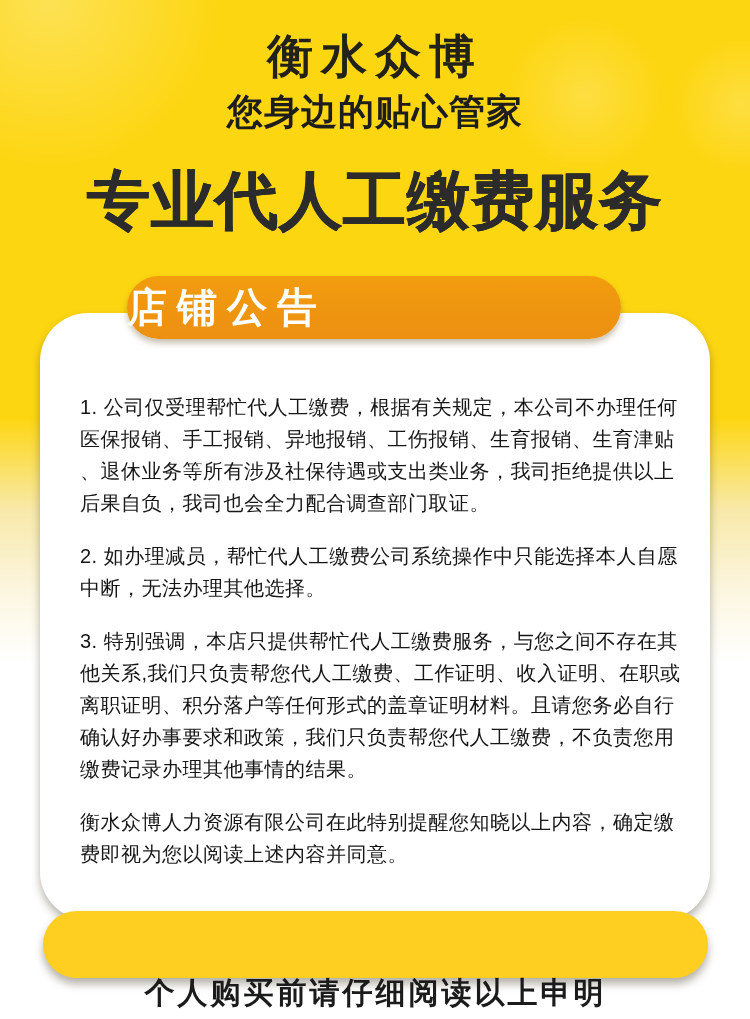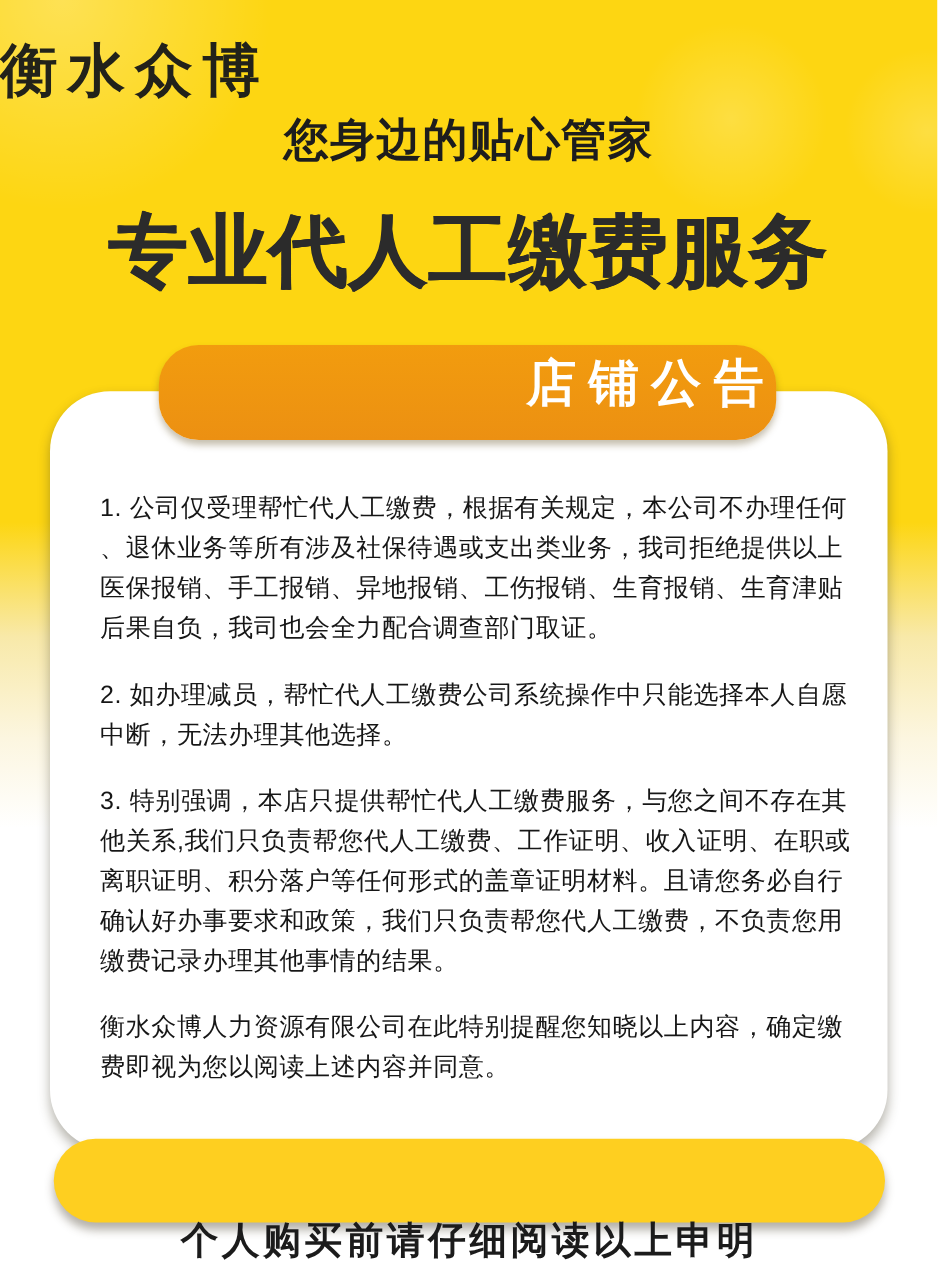--- a/index.html
+++ b/index.html
@@ -12,20 +12,21 @@
     position: relative;
     width: 750px; height: 1019px;
     background:
       radial-gradient(circle 240px at 50px 0px,  rgba(255,255,255,0.28), rgba(255,255,255,0) 70%),
       radial-gradient(circle 110px at 585px 95px, rgba(255,255,255,0.20), rgba(255,255,255,0) 70%),
       radial-gradient(circle 95px  at 742px 105px, rgba(255,255,255,0.20), rgba(255,255,255,0) 70%),
       linear-gradient(180deg, #FDD612 0%, #FDD612 41%, #F8E9A9 50%, #FCF6E0 58%, #FFFFFF 65%, #FFFFFF 100%);
   }
   .brand-title {
     position: absolute; top: 26px; left: 0; width: 100%;
+    text-align: center;
     font-family: "DejaVu Serif", serif;
     font-size: 46px; font-weight: 700;
     letter-spacing: 8px;
     color: #22221a;
   }
   .brand-subtitle {
     position: absolute; top: 88px; left: 0; width: 100%;
     text-align: center;
     font-size: 36px; font-weight: 600;
     letter-spacing: 1px;
@@ -35,26 +36,26 @@
     position: absolute; top: 158px; left: 0; width: 100%;
     text-align: center;
     font-size: 63px; font-weight: 900;
     letter-spacing: 1px;
     color: #2b2b2b;
     text-shadow: 0.6px 0 currentColor, -0.6px 0 currentColor;
     white-space: nowrap;
   }
   .badge {
     position: absolute; left: 127px; top: 276px;
-    width: 494px; height: 76px;
+    width: 494px; height: 63px;
     background: linear-gradient(180deg, #F29C0E 0%, #EC9012 100%);
     border-radius: 32px;
     box-shadow: 0 4px 6px rgba(90, 70, 20, 0.35);
     z-index: 3;
-    text-align: right;
+    text-align: left;
   }
   .badge-label {
     display: block;
     line-height: 63px;
     font-size: 40px; font-weight: 800;
     letter-spacing: 10px;
     color: #ffffff;
   }
   .card {
     position: absolute; left: 40px; top: 313px;
@@ -105,22 +106,22 @@
   <div class="headline">专业代人工缴费服务</div>
 
   <div class="badge">
     <span class="badge-label">店铺公告</span>
   </div>
 
   <div class="card">
 
     <div class="para">
       <div class="line">1. 公司仅受理帮忙代人工缴费，根据有关规定，本公司不办理任何</div>
+      <div class="line">医保报销、手工报销、异地报销、工伤报销、生育报销、生育津贴</div>
       <div class="line">、退休业务等所有涉及社保待遇或支出类业务，我司拒绝提供以上</div>
-      <div class="line">医保报销、手工报销、异地报销、工伤报销、生育报销、生育津贴</div>
       <div class="line">后果自负，我司也会全力配合调查部门取证。</div>
     </div>
 
     <div class="para">
       <div class="line">2. 如办理减员，帮忙代人工缴费公司系统操作中只能选择本人自愿</div>
       <div class="line">中断，无法办理其他选择。</div>
     </div>
 
     <div class="para">
       <div class="line">3. 特别强调，本店只提供帮忙代人工缴费服务，与您之间不存在其</div>

